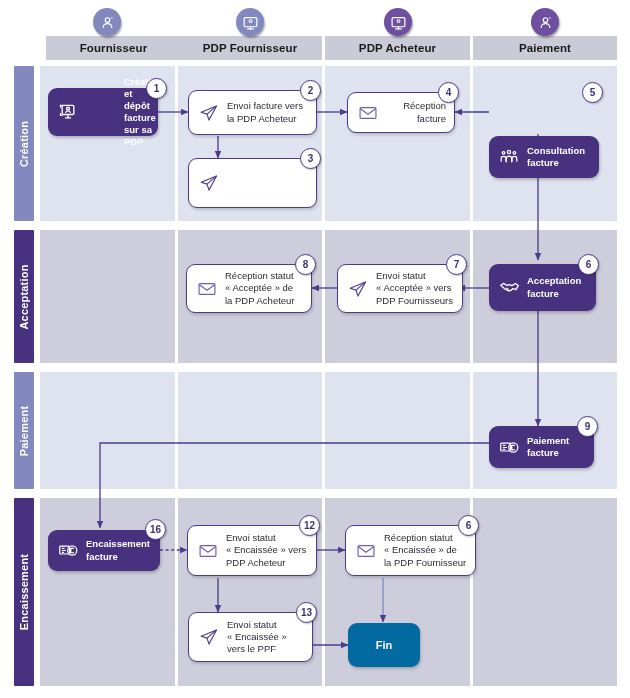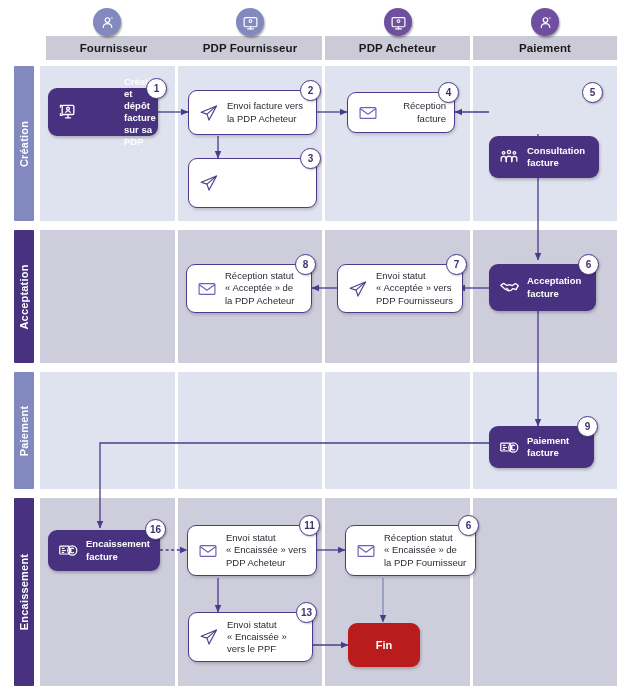--- a/index.html
+++ b/index.html
@@ -31,21 +31,21 @@
   .node{
     position:absolute;border-radius:9px;box-sizing:border-box;
     display:flex;align-items:center;gap:6px;padding:6px 8px;
     font-size:9.5px;line-height:1.28;
   }
   .node .nicon{flex:0 0 auto;width:24px;height:24px;display:flex;align-items:center;justify-content:center;}
   .node .nicon svg{display:block;}
   .node .ntext{flex:1 1 auto;}
   .node.filled{background:#483280;color:#ffffff;font-weight:bold;box-shadow:1px 2px 3px rgba(0,0,0,.22);}
   .node.outline{background:#ffffff;color:#2b2b36;border:1.4px solid #4e3a8c;box-shadow:1px 2px 3px rgba(0,0,0,.16);}
-  .node.endbox{background:#b91c1c;color:#ffffff;font-weight:bold;
+  .node.endbox{background:#0369a1;color:#ffffff;font-weight:bold;
     align-items:center;justify-content:center;font-size:11px;box-shadow:1px 2px 3px rgba(0,0,0,.2);}
 
   .badge{
     position:absolute;width:19px;height:19px;border-radius:50%;
     background:#ffffff;border:1.4px solid #4e3a8c;
     display:flex;align-items:center;justify-content:center;
     font-size:10px;font-weight:bold;color:#413070;
     box-shadow:1px 1px 2px rgba(0,0,0,.25);z-index:6;
   }
 
@@ -306,21 +306,21 @@
   <div class="node outline" style="left:187px;top:525px;width:130px;height:51px;">
     <span class="nicon">
       <svg width="20" height="20" viewBox="0 0 24 24" fill="none" stroke="#6b62b5" stroke-width="1.4" stroke-linejoin="round">
         <rect x="2.5" y="5.5" width="19" height="13" rx="1.2"></rect>
           <path d="M2.5 6.6 12 13.4l9.5-6.8"></path>
       </svg>
     </span>
     <span class="ntext">Envoi statut<br>« Encaissée » vers<br>PDP Acheteur</span>
   </div>
   <div class="badge" style="left:299px;top:515px;">
-    <span>11</span>
+    <span>12</span>
     </div>
 
   <div class="node outline" style="left:345px;top:525px;width:131px;height:51px;">
     <span class="nicon">
       <svg width="20" height="20" viewBox="0 0 24 24" fill="none" stroke="#6b62b5" stroke-width="1.4" stroke-linejoin="round">
         <rect x="2.5" y="5.5" width="19" height="13" rx="1.2"></rect>
           <path d="M2.5 6.6 12 13.4l9.5-6.8"></path>
       </svg>
     </span>
     <span class="ntext">Réception statut<br>« Encaissée » de<br>la PDP Fournisseur</span>

